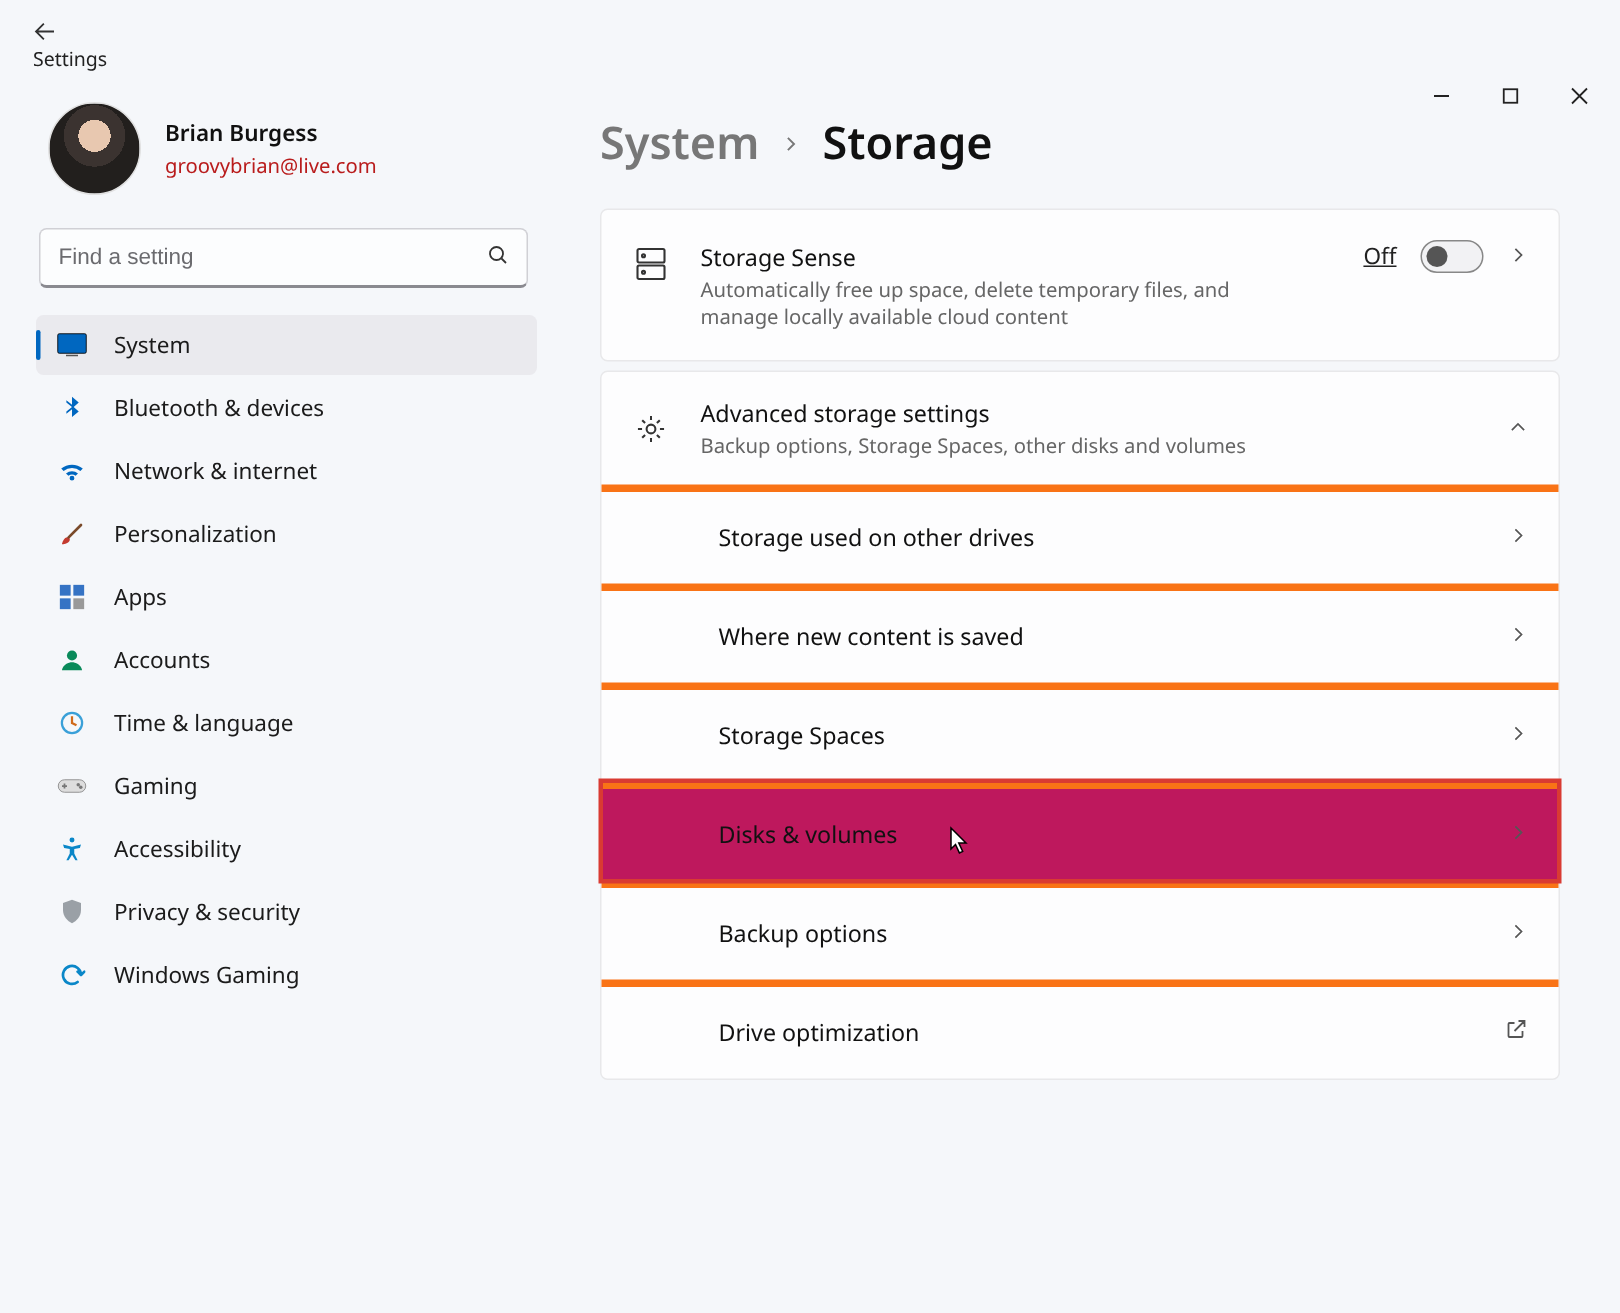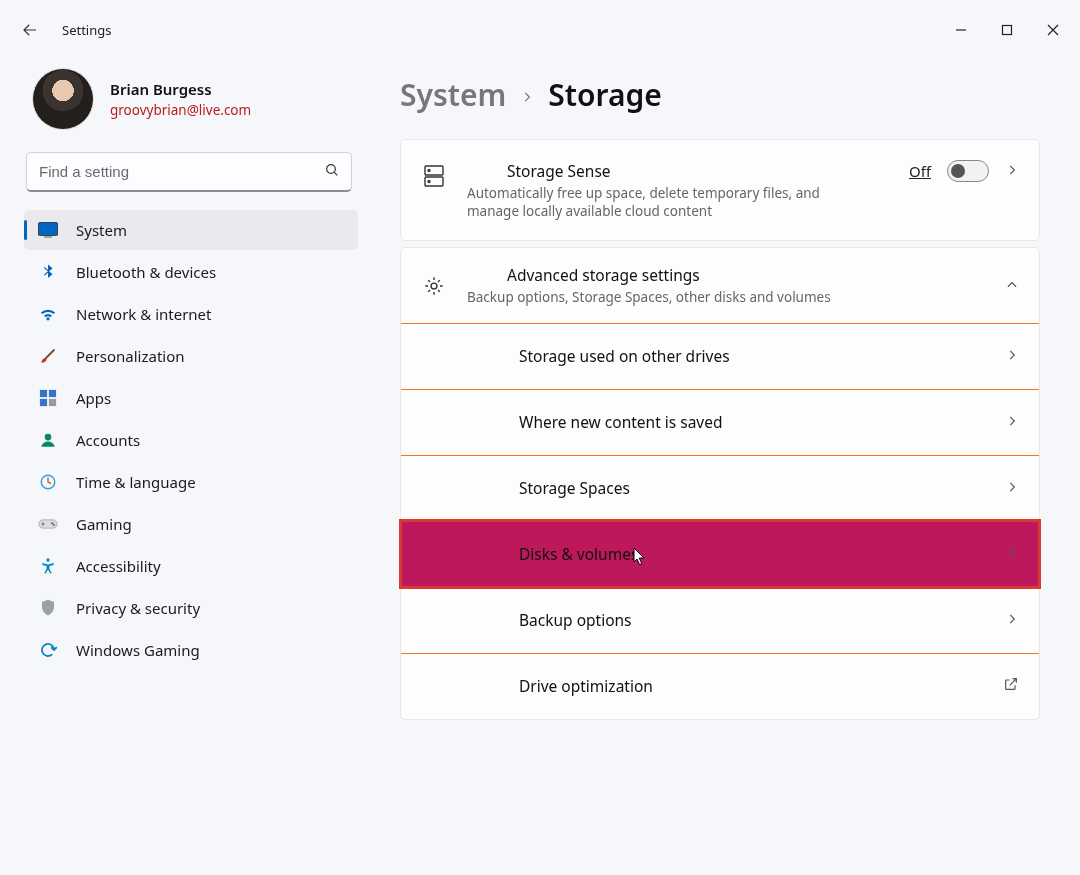--- a/index.html
+++ b/index.html
@@ -1,17 +1,17 @@
 <!DOCTYPE html>
 <html><head>
 <meta charset="utf-8">
 <style>
   * { box-sizing: border-box; margin: 0; padding: 0; }
   html, body { width: 1080px; height: 875px; font-family: "Segoe UI", "Segoe UI Variable", system-ui, sans-serif; background: #f5f7fa; color: #1b1b1b; overflow: hidden; }
-  .titlebar { height: 48px; display: flex; align-items: center; padding: 12px 4px 0 10px; }
+  .titlebar { height: 48px; display: flex; align-items: flex-start; padding: 12px 4px 0 10px; flex-direction: column; }
   .back-btn { width: 40px; height: 40px; display: flex; align-items: center; justify-content: center; background: transparent; border: none; cursor: pointer; color: #333; }
   .app-title { margin-left: 12px; font-size: 13px; color: #222; }
   .win-controls { margin-left: auto; display: flex; }
   .win-btn { width: 46px; height: 32px; display: flex; align-items: center; justify-content: center; background: transparent; border: none; cursor: pointer; color: #222; }
   .body { display: flex; height: calc(875px - 48px); }
   .sidebar { width: 370px; padding: 8px 12px 0 24px; }
   .profile { display: flex; align-items: center; padding: 12px 8px 22px 8px; gap: 16px; }
   .avatar { width: 62px; height: 62px; border-radius: 50%; background: radial-gradient(circle at 50% 36%, #e8c8b0 0 22%, #3b3330 22% 42%, #221f1d 42% 100%); border: 1px solid #e0e0e0; flex-shrink: 0; }
   .profile-name { font-weight: 600; font-size: 15px; color: #111; }
   .profile-email { font-size: 13.5px; color: #b91c1c; margin-top: 2px; }
@@ -25,25 +25,25 @@
   .nav-item.active::before { content: ""; position: absolute; left: 0; top: 10px; bottom: 10px; width: 3px; background: #0067c0; border-radius: 2px; }
   .nav-icon { width: 20px; height: 20px; display: flex; align-items: center; justify-content: center; flex-shrink: 0; }
   
   .main { flex: 1; padding: 26px 40px 0 30px; overflow-y: auto; }
   .breadcrumb { display: flex; align-items: center; gap: 14px; margin-bottom: 24px; }
   .crumb-parent { font-size: 30px; font-weight: 600; color: #777; cursor: pointer; }
   .crumb-sep { font-size: 22px; color: #777; }
   .crumb-current { font-size: 30px; font-weight: 600; color: #111; }
   .card { background: #fdfdfe; border: 1px solid #e8e8ea; border-radius: 5px; margin-bottom: 6px; }
   .row { display: flex; align-items: center; padding: 16px 20px; min-height: 66px; cursor: pointer; gap: 20px; }
-  .row + .row { border-top: 1px solid #f97316; }
+  .row + .row { border-top: 5px solid #f97316; }
   .sub-row { padding-left: 78px; }
   .row-icon { width: 26px; display: flex; justify-content: center; color: #3a3a3a; flex-shrink: 0; }
   .row-body { flex: 1; }
-  .row-title { font-size: 15.5px; color: #111; margin-left: 40px; }
+  .row-title { font-size: 15.5px; color: #111; }
   .row-sub { font-size: 13.5px; color: #666; margin-top: 2px; line-height: 1.35; max-width: 360px; }
   .row-controls { display: flex; align-items: center; gap: 16px; }
   .toggle-label { font-size: 15px; color: #222; text-decoration: underline; }
   .toggle { width: 42px; height: 22px; border-radius: 12px; border: 1px solid #888; background: #f2f2f4; position: relative; }
   .toggle::after { content: ""; position: absolute; left: 3px; top: 3px; width: 14px; height: 14px; border-radius: 50%; background: #555; }
   .chev { color: #555; flex-shrink: 0; }
   .highlight { outline: 3px solid #d93b32; outline-offset: -1px; background: #be185d; }
   .cursor { position: absolute; pointer-events: none; }
 </style>
 </head>

